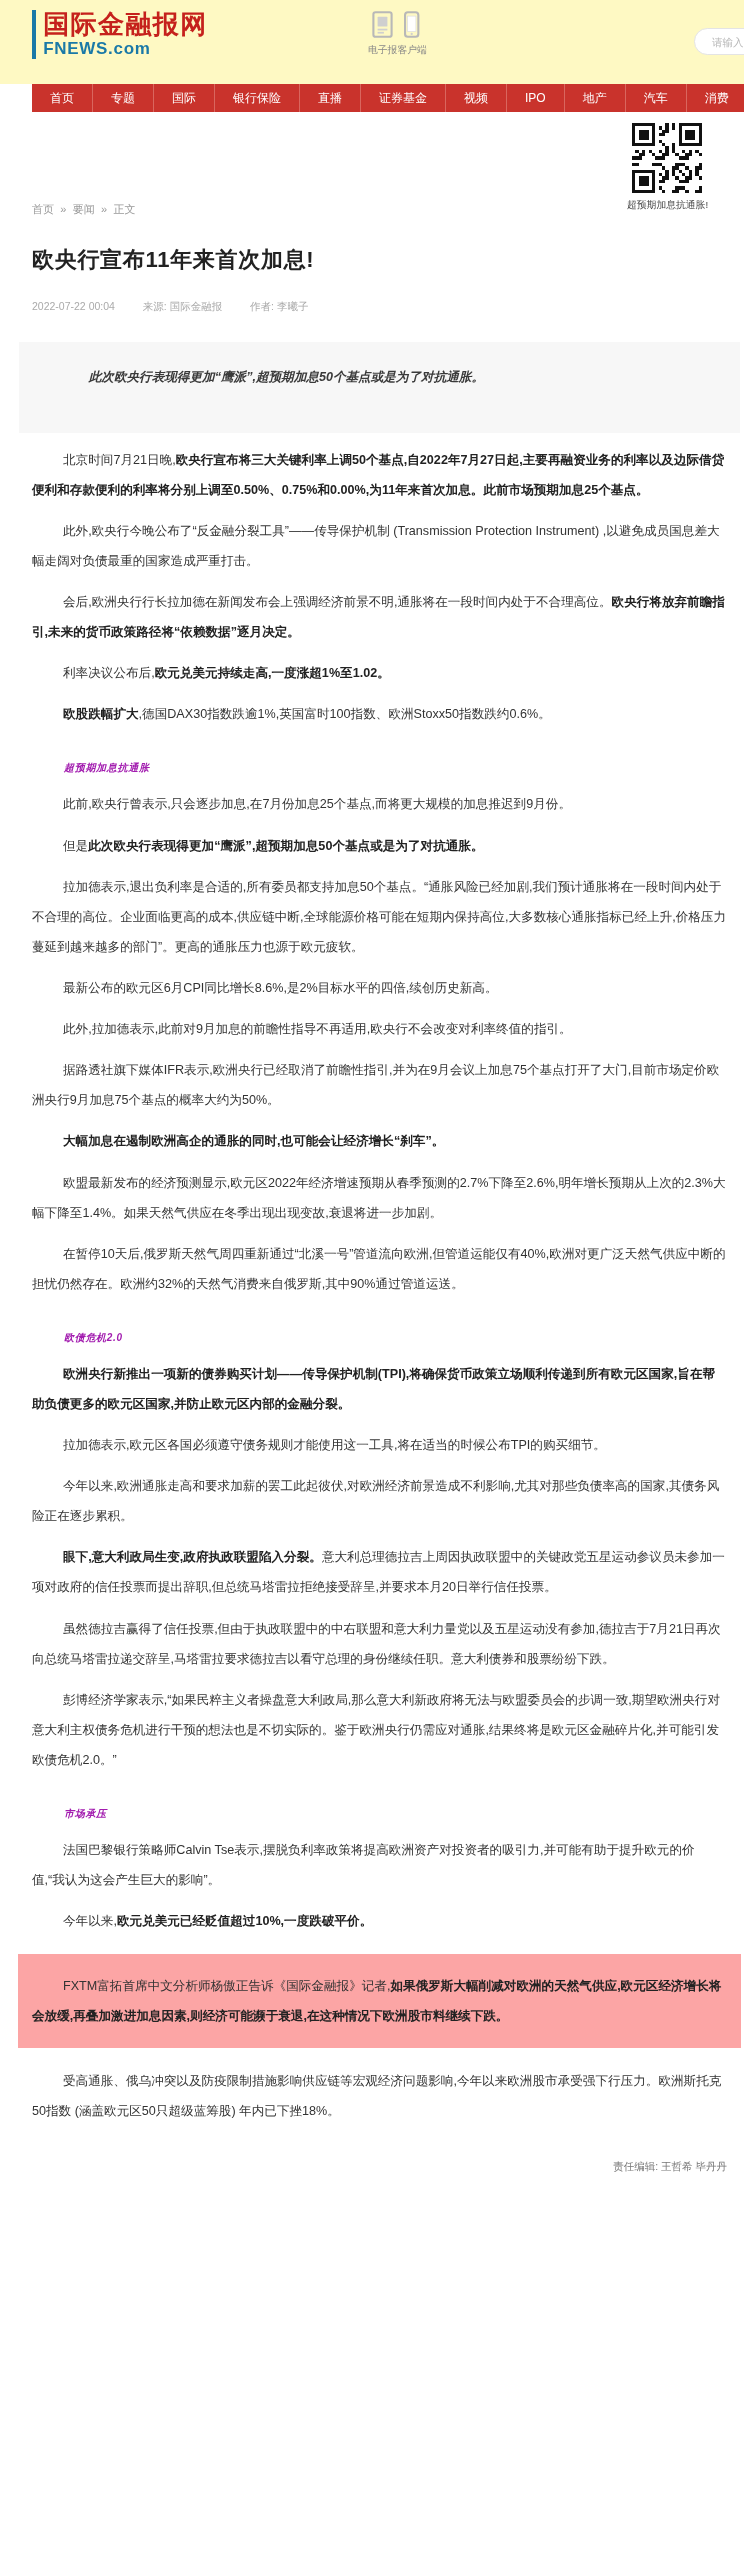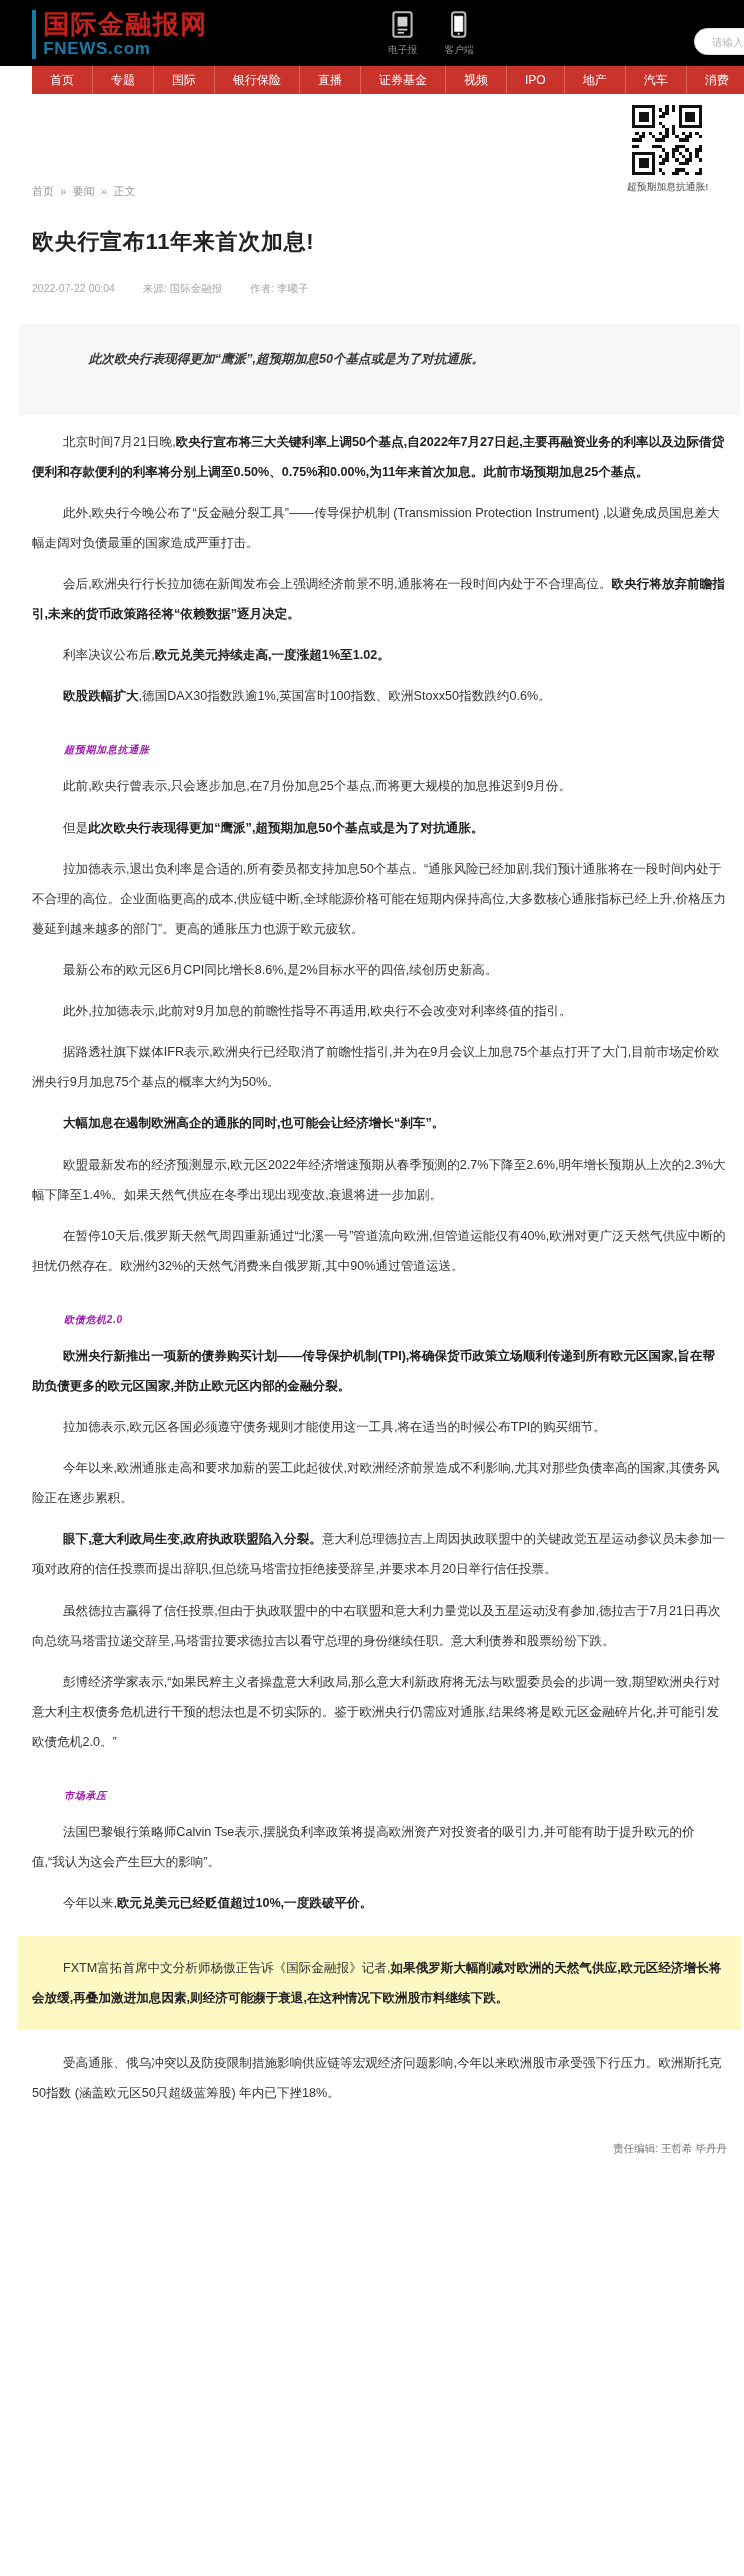--- a/index.html
+++ b/index.html
@@ -6,26 +6,26 @@
   body{
     width:745px;
     min-height:2576px;
     background:#ffffff;
     font-family:"Liberation Sans","DejaVu Sans",sans-serif;
     color:#333;
     overflow-x:hidden;
     position:relative;
   }
   
-  .header{position:relative;height:66px;background:#000000;}
+  .header{position:relative;height:84px;background:#fef9c3;}
   .logo{position:absolute;left:32px;top:9.8px;display:flex;align-items:stretch;cursor:pointer;}
   .logo-bar{width:3.5px;background:#1a79a7;margin-right:7.7px;}
   .logo-cn{font-family:"DejaVu Serif","Liberation Serif",serif;font-weight:bold;color:#c5211c;font-size:26px;line-height:1.12;letter-spacing:1.4px;}
   .logo-en{color:#1a79a7;font-size:17px;font-weight:bold;letter-spacing:0.7px;line-height:1.2;}
-  .header-apps{position:absolute;left:388px;top:11.2px;display:flex;gap:27px;align-items:flex-end;}
+  .header-apps{position:absolute;left:368px;top:11.2px;display:flex;align-items:flex-end;}
   .app{text-align:center;cursor:pointer;}
   .app svg{display:block;margin:0 auto;}
   .app-label{font-size:9.8px;color:#888;margin-top:5.6px;}
   .search{
     position:absolute;left:694px;top:28px;width:161px;height:27px;
     border:0.7px solid #e4e4e4;border-radius:13.3px;background:#fff;
     padding:0 14px 0 17px;font-size:10.5px;color:#333;outline:none;box-sizing:border-box;
     font-family:"Liberation Sans",sans-serif;
   }
   .search::placeholder{color:#b8b8b8;}
@@ -57,21 +57,21 @@
     text-indent:25px;line-height:1.7;
   }
   .article-body{margin-top:7px;}
   .para{font-size:12.6px;line-height:30px;color:#333;margin:11.2px 0;text-indent:31px;}
   .para .b,.highlight-box .b{font-weight:bold;color:#222;}
   .section-heading{
     color:#a21caf;font-size:10px;font-weight:bold;
     margin:32px 0 14px;text-indent:32px;letter-spacing:0.7px;font-style:italic;
   }
   .highlight-box{
-    background:#fef9c3;margin:18px -14px;padding:17px 18px 17px 14px;
+    background:#fca5a5;margin:18px -14px;padding:17px 18px 17px 14px;
     font-size:12.6px;line-height:30px;color:#333;text-indent:31px;
   }
   .editor{margin:34px 0 51px;text-align:right;font-size:10.5px;color:#777;}
 </style>
 </head>
 <body>
 
 <div class="header">
   <div class="logo">
     <div class="logo-bar"></div>

